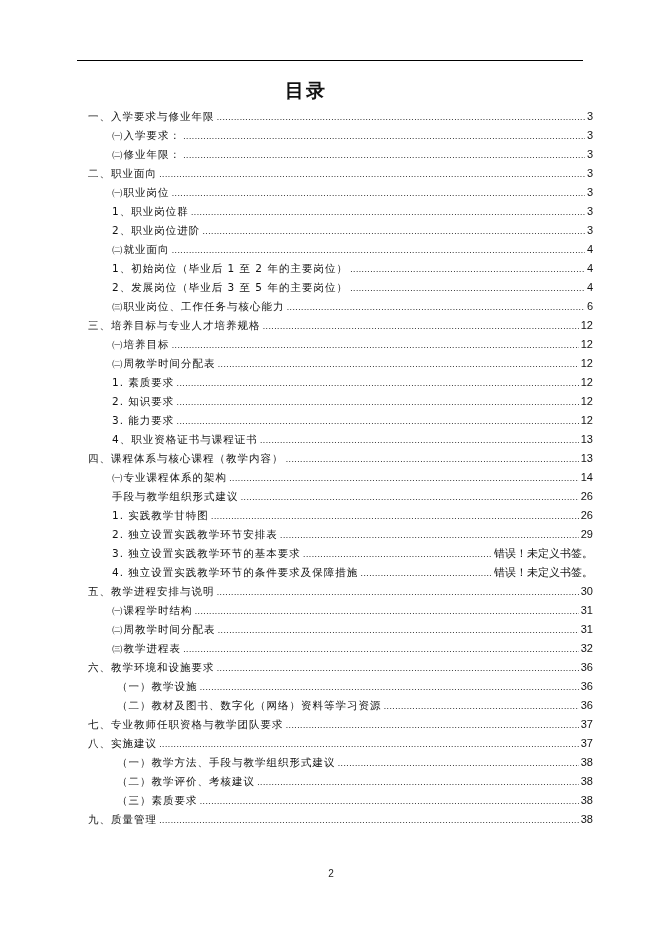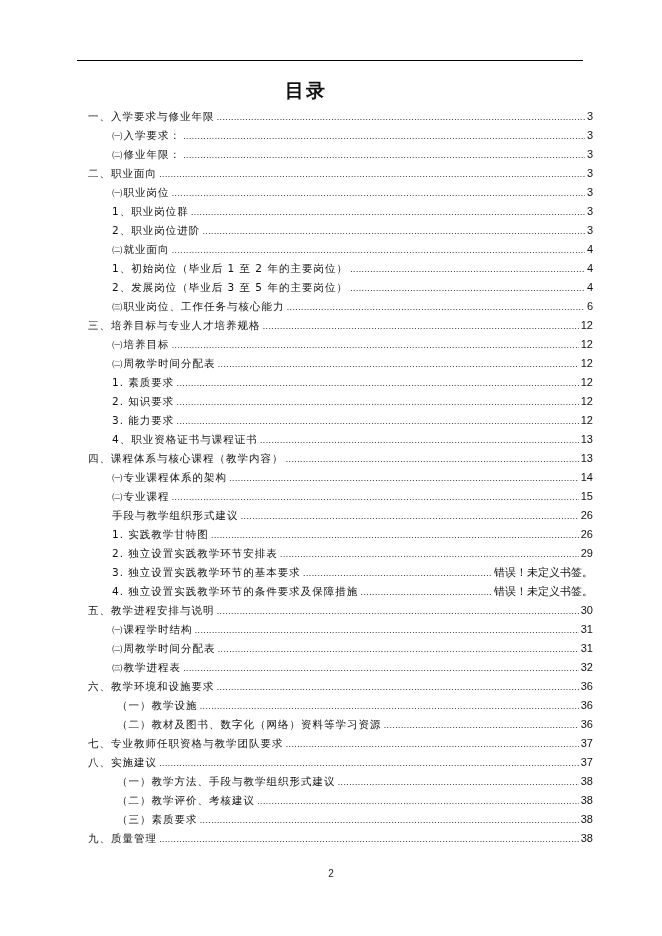--- a/index.html
+++ b/index.html
@@ -122,25 +122,20 @@
       <span class="label">四、课程体系与核心课程（教学内容）</span>
       <span class="leader"></span>
       <span class="page">13</span>
     </div>
     <div class="toc-row lvl2">
       <span class="label">㈠专业课程体系的架构</span>
       <span class="leader"></span>
       <span class="page">14</span>
     </div>
     <div class="toc-row lvl2">
-      <span class="label">㈡专业课程</span>
-      <span class="leader"></span>
-      <span class="page">15</span>
-    </div>
-    <div class="toc-row lvl2">
       <span class="label">手段与教学组织形式建议</span>
       <span class="leader"></span>
       <span class="page">26</span>
     </div>
     <div class="toc-row lvl2">
       <span class="label">1. 实践教学甘特图</span>
       <span class="leader"></span>
       <span class="page">26</span>
     </div>
     <div class="toc-row lvl2">

